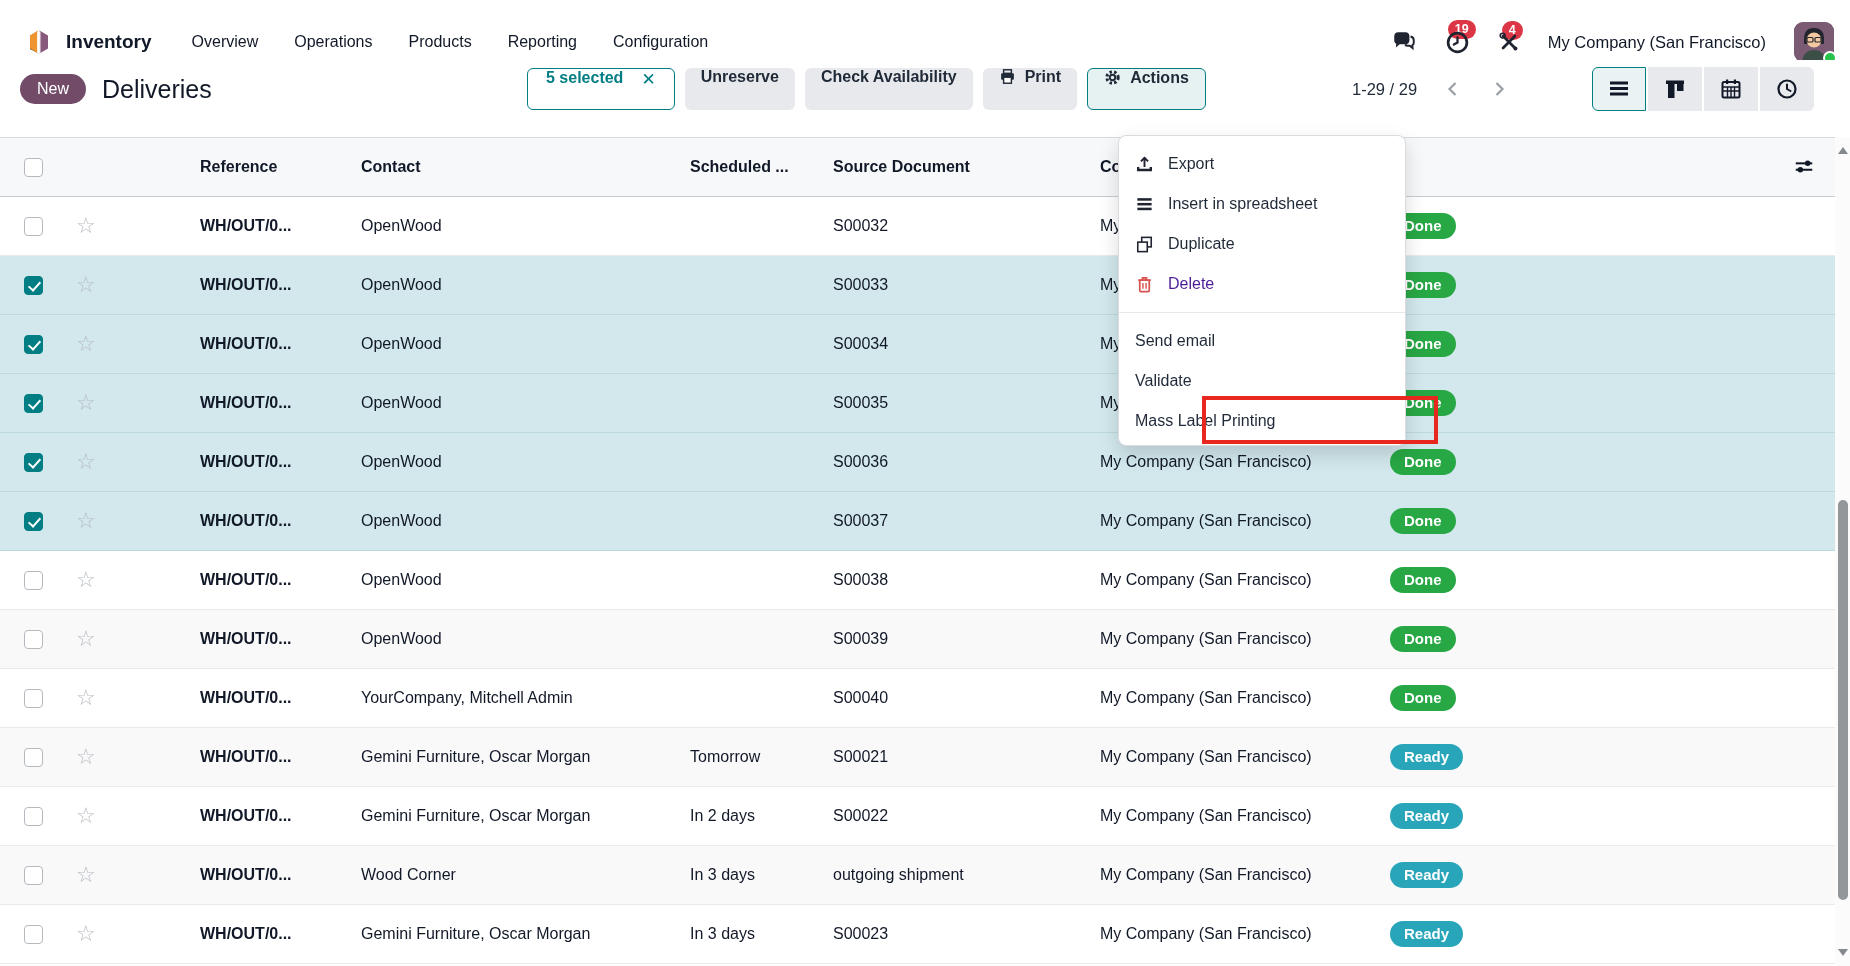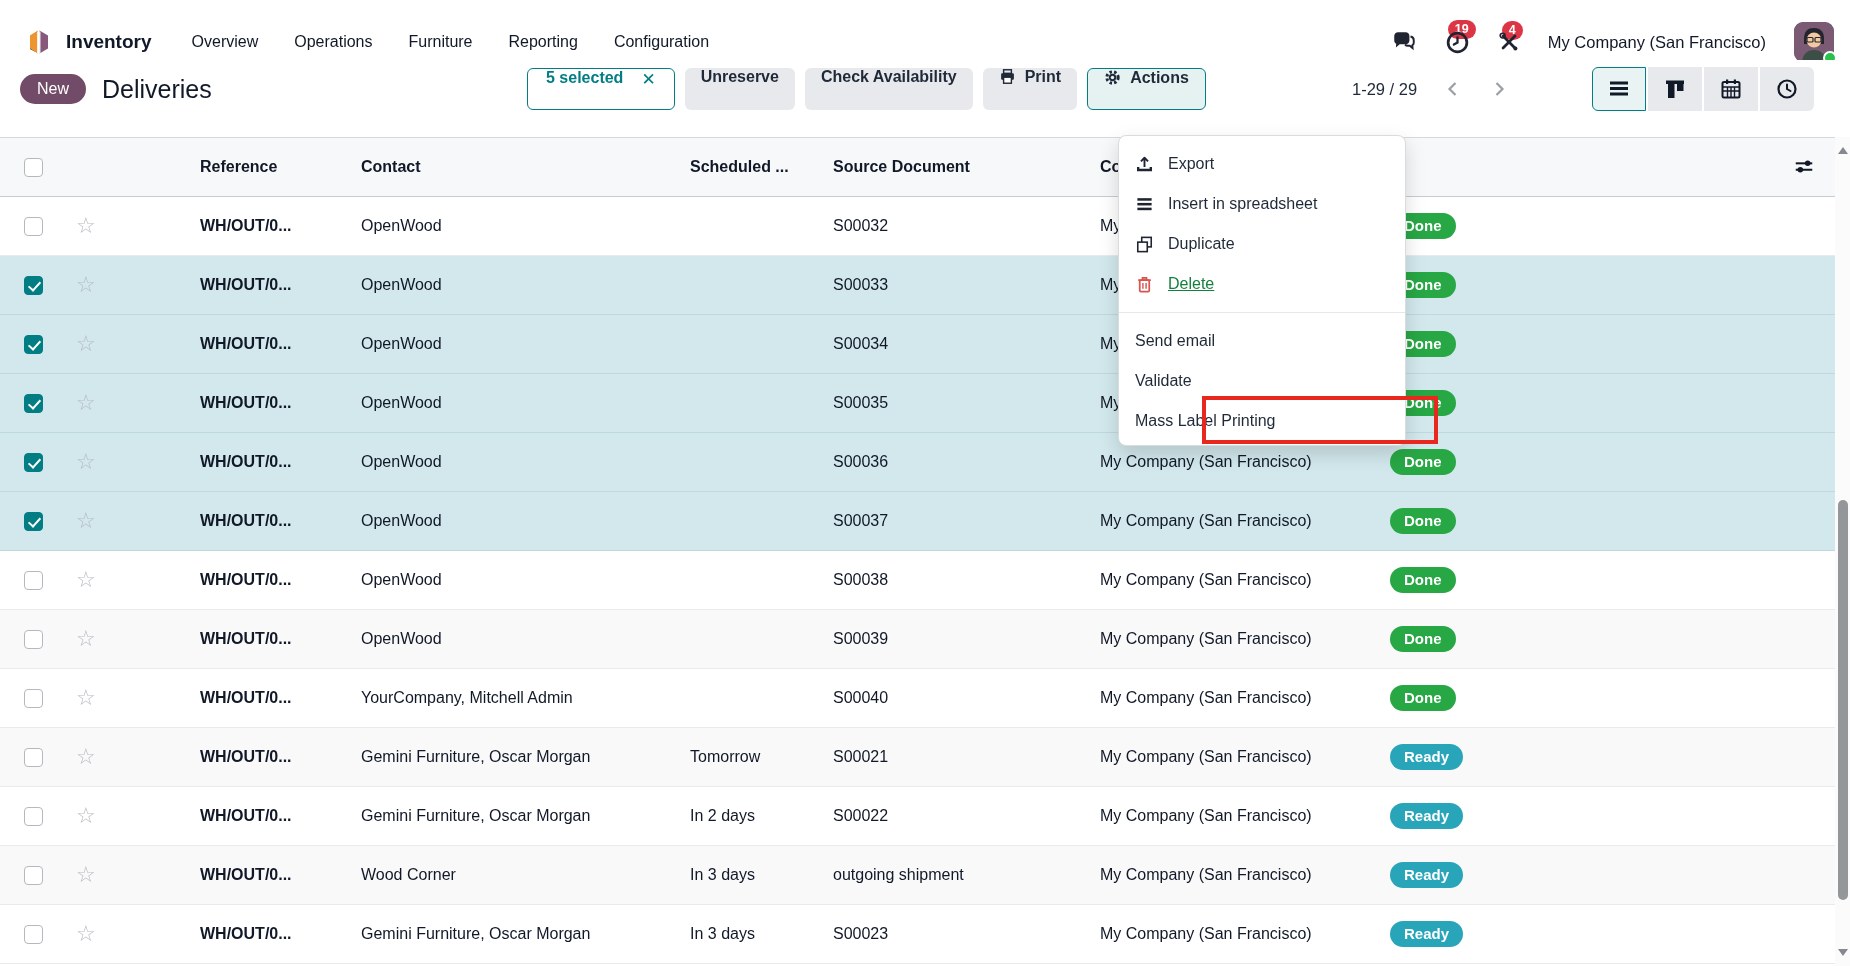--- a/index.html
+++ b/index.html
@@ -74,21 +74,21 @@
     font-weight:700; font-size:15px; line-height:1.25; }
   .header-settings { display:flex; justify-content:flex-end; padding-right:20px; overflow:visible; }
 
   
   .dropdown { position:absolute; left:1118px; top:135px; width:288px; background:#fff;
     border:1px solid #d9dbdf; border-radius:8px; box-shadow:0 8px 20px rgba(0,0,0,0.15);
     padding:8px 0 4px 0; z-index:50; }
   .menu-item { height:40px; display:flex; align-items:center; gap:14px; padding:0 16px;
     font-size:16px; color:#1f2937; cursor:pointer; }
   .menu-item .mi-icon { width:19px; display:flex; justify-content:center; flex:0 0 auto; }
-  .menu-item.danger { color:#15803d;text-decoration:underline; }
+  .menu-item.danger { color:#4c1d95; }
   .menu-divider { border-top:1px solid #e6e8ea; margin:8px 0; }
 
   
   .annotation-box { position:absolute; left:1202px; top:396px; width:236px; height:48px;
     border:4px solid #e8281e; z-index:60; pointer-events:none; }
 
   
   .scrollbar { position:absolute; top:137px; right:0; width:15px; bottom:0; background:#fbfbfc; z-index:5; }
   .sb-arrow { position:absolute; left:50%; transform:translateX(-50%); width:0; height:0;
     border-left:5px solid transparent; border-right:5px solid transparent; cursor:pointer; }
@@ -106,21 +106,21 @@
   <svg class="app-icon" viewBox="0 0 30 30">
     <path d="M6 9 L14 4 L14 26 L6 22 Z" fill="#f receives"></path>
     <path d="M6 8.5 L14 3.5 L14 26.5 L6 21.5 Z" fill="#ee9430"></path>
     <path d="M15.5 3.5 L24 8.5 L24 21.5 L15.5 26.5 Z" fill="#875a7b"></path>
     <path d="M13 4.5 L16.5 4.5 L16.5 26 L13 26 Z" fill="#fff" opacity="0.85"></path>
   </svg>
   <span class="app-name">Inventory</span>
   <div class="nav-menu" id="nav-menu">
       <span class="nav-item">Overview</span>
       <span class="nav-item">Operations</span>
-      <span class="nav-item">Furniture</span>
+      <span class="nav-item">Products</span>
       <span class="nav-item">Reporting</span>
       <span class="nav-item">Configuration</span>
     </div>
 
   <div class="nav-right">
     <span class="icon-wrap">
       <svg width="26" height="26" viewBox="0 0 24 24">
         <path d="M3 6.5 C3 4.6 4.6 3 6.5 3 H13.5 C15.4 3 17 4.6 17 6.5 V10.5 C17 12.4 15.4 14 13.5 14 H8 L4.5 17 L4.8 13.6 C3.7 13 3 11.8 3 10.5 Z" fill="#1f2430"></path>
         <path d="M18 7 C19.8 7.3 21 8.7 21 10.4 V12.6 C21 13.6 20.5 14.5 19.7 15 L19.9 17.5 L17.3 15.4 H15.5 C14.5 15.4 13.6 15 13 14.3" fill="none" stroke="#1f2430" stroke-width="1.8"></path>
       </svg>

